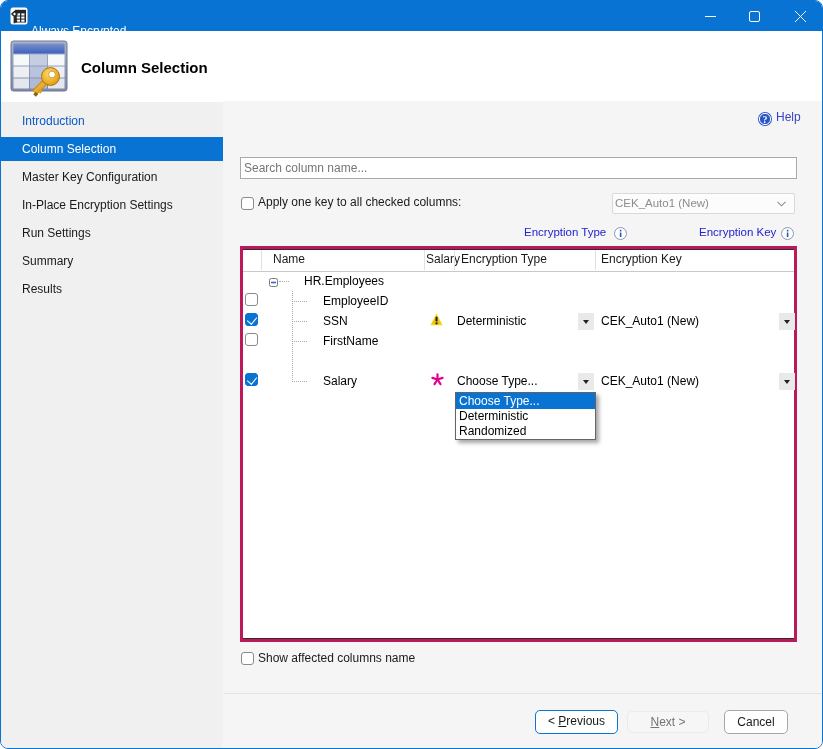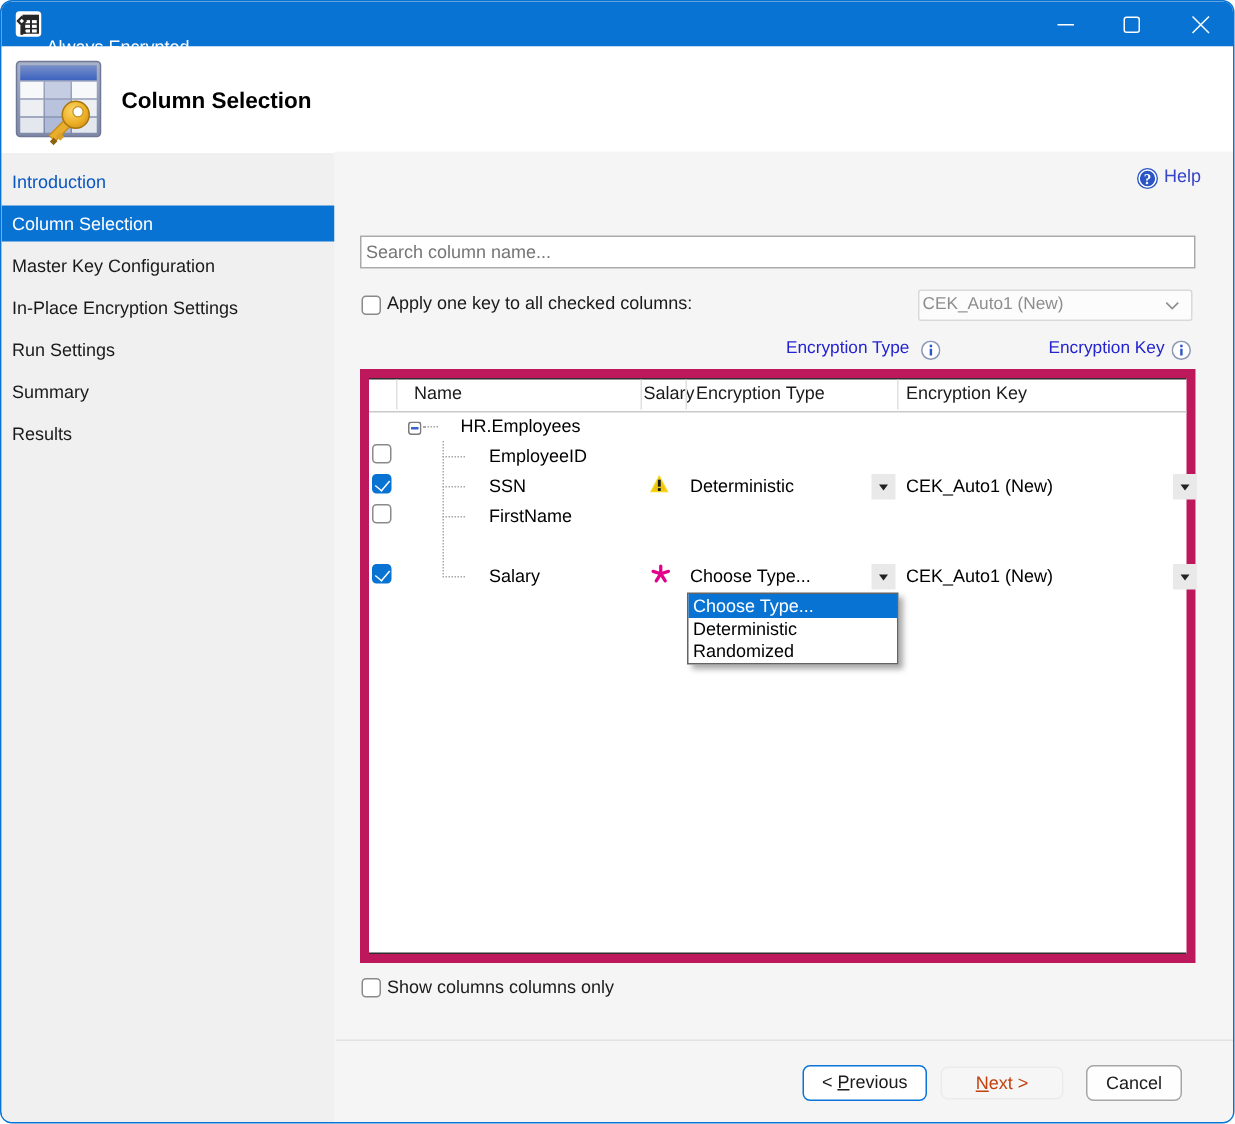--- a/index.html
+++ b/index.html
@@ -11,57 +11,57 @@
 }
 .titlebar { position:absolute; left:0; top:0; width:100%; height:30px; background:#0873D2; }
 .titlebar .ticon { position:absolute; left:9px; top:6px; }
 .titlebar .ttext { position:absolute; left:30px; top:0; line-height:29px; color:#ffffff; font-size:12px;margin-top:16px; }
 .wbtn { position:absolute; top:0; height:31px; width:46px; color:#ffffff; }
 .header { position:absolute; left:0; top:30px; width:821px; height:71px; background:#ffffff; }
 .header .hicon { position:absolute; left:9px; top:9px; }
 .header .htitle { position:absolute; left:80px; top:28px; font-size:15px; font-weight:bold; color:#000000; }
 .sidebar { position:absolute; left:0; top:101px; width:222px; bottom:0; background:#F0F0F0; }
 .nav { position:absolute; left:0; top:7px; width:100%; }
-.nav div { height:24px; line-height:24px; margin-bottom:4px; padding-left:7px; font-size:12px; color:#1a1a1a; }
+.nav div { height:24px; line-height:24px; margin-bottom:4px; padding-left:21px; font-size:12px; color:#1a1a1a; }
 .nav .lnk { color:#0957C3; }
 .nav .sel { background:#0873D2; color:#ffffff; }
 .content { position:absolute; left:222px; top:100px; right:0; bottom:0; background:#F5F5F5; }
 
 .help { position:absolute; left:534px; top:10px; width:60px; height:16px; }
 .help span { position:absolute; left:19px; top:-1px; font-size:12px; color:#3744C6; }
 .search { position:absolute; left:17px; top:56px; width:557px; height:22px; background:#ffffff;
   border:1px solid #A9A9A9; font-size:12px; color:#767676; line-height:20px; padding-left:3px; }
 .cb { position:absolute; width:13px; height:13px; background:#ffffff; border:1px solid #8A8A8A; border-radius:3px; }
 .cb.checked { background:#0873D2; border-color:#0873D2; }
 .cb.checked:after { content:""; position:absolute; left:3px; top:1px; width:5px; height:8px;
   border:solid #ffffff; border-width:0 1.6px 1.6px 0; transform:rotate(40deg); }
 .applylabel { position:absolute; left:35px; top:94px; font-size:12px; color:#1a1a1a; }
 .combo { position:absolute; left:389px; top:92px; width:183px; height:21px; background:#FCFCFC;
   border:1px solid #D9D9D9; border-radius:2px; font-size:11.5px; color:#8D8D8D; line-height:19px; padding-left:2px; }
 .elink { position:absolute; top:125px; font-size:11.5px; color:#2323CF; }
 .iinfo { position:absolute; top:126px; width:13px; height:13px; }
-.table { position:absolute; left:17px; top:145px; width:557px; height:396px; background:#ffffff; border:6px solid #be185d; box-shadow: inset 0 1px 0 #2e2e2e, inset 0 -1px 0 #2e2e2e; }
+.table { position:absolute; left:17px; top:145px; width:557px; height:396px; background:#ffffff; border:3px solid #be185d; box-shadow: inset 0 1px 0 #2e2e2e, inset 0 -1px 0 #2e2e2e; }
 .th { position:absolute; top:0; height:22px; line-height:21px; font-size:12px; color:#1a1a1a; }
 .vsep { position:absolute; top:1px; height:20px; width:1px; background:#E0E0E0; }
 .hsep { position:absolute; left:0; top:22px; width:100%; height:1px; background:#C9C9C9; }
 .row { position:absolute; left:0; width:100%; height:20px; }
 .rtext { position:absolute; top:-1px; height:20px; line-height:20px; font-size:12px; color:#000000; }
 .gridcb { position:absolute; left:2px; top:1px; }
 .dropbtn { position:absolute; width:16px; height:17px; top:1px; background:#E9E9E9; }
 .dropbtn:after { content:""; position:absolute; left:4.5px; top:7px; width:0; height:0;
   border-left:3.5px solid transparent; border-right:3.5px solid transparent; border-top:4px solid #222; }
 .dropdown { position:absolute; width:141px; height:48px; background:#ffffff;
   border:1px solid #646464; box-shadow:3px 3px 4px rgba(0,0,0,0.35); z-index:5; }
 .dropdown div { height:15px; line-height:15px; font-size:12px; padding-left:3px; color:#000; }
 .dropdown .hl { background:#0873D2; color:#fff; height:16px; line-height:16px; }
 .showlabel { position:absolute; left:35px; top:550px; font-size:12px; color:#1a1a1a; }
 .footline { position:absolute; left:1px; top:592px; right:0; height:1px; background:#E2E2E2; }
 .btn { position:absolute; top:609px; height:24px; border-radius:5px; font-size:12px; text-align:center; line-height:21px; }
 .btn.prev { left:312px; width:83px; background:#ffffff; border:1.5px solid #0B74D8; color:#1a1a1a; }
-.btn.next { left:404px; width:82px; top:610px; height:22px; background:#F6F6F6; border:1px solid #EBEBEB; color:#c2410c; line-height:20px; }
+.btn.next { left:404px; width:82px; top:610px; height:22px; background:#F6F6F6; border:1px solid #EBEBEB; color:#737373; line-height:20px; }
 .btn.cancel { left:501px; width:64px; background:#FEFEFE; border:1px solid #A6A6A6; color:#1a1a1a; line-height:22px; }
 .treedot { position:absolute; border-top:1px dotted #A8A8A8; height:0; }
 .treedotv { position:absolute; border-left:1px dotted #A8A8A8; width:0; }
 </style>
 </head>
 <body>
 <div class="window">
 
   <div class="titlebar">
     <svg class="ticon" width="18" height="18" viewBox="0 0 18 18">
@@ -251,20 +251,20 @@
       </div>
 
       <div class="dropdown" style="left:212px; top:143px;">
         <div class="hl">Choose Type...</div>
         <div>Deterministic</div>
         <div>Randomized</div>
       </div>
     </div>
 
     <div class="cb" style="left:18px; top:551px;"></div>
-    <div class="showlabel">Show columns columns only</div>
+    <div class="showlabel">Show affected columns name</div>
 
     <div class="footline"></div>
     <div class="btn prev">&lt; <span style="text-decoration:underline">P</span>revious</div>
     <div class="btn next"><span style="text-decoration:underline">N</span>ext &gt;</div>
     <div class="btn cancel">Cancel</div>
   </div>
 </div>
 
 </body></html>

